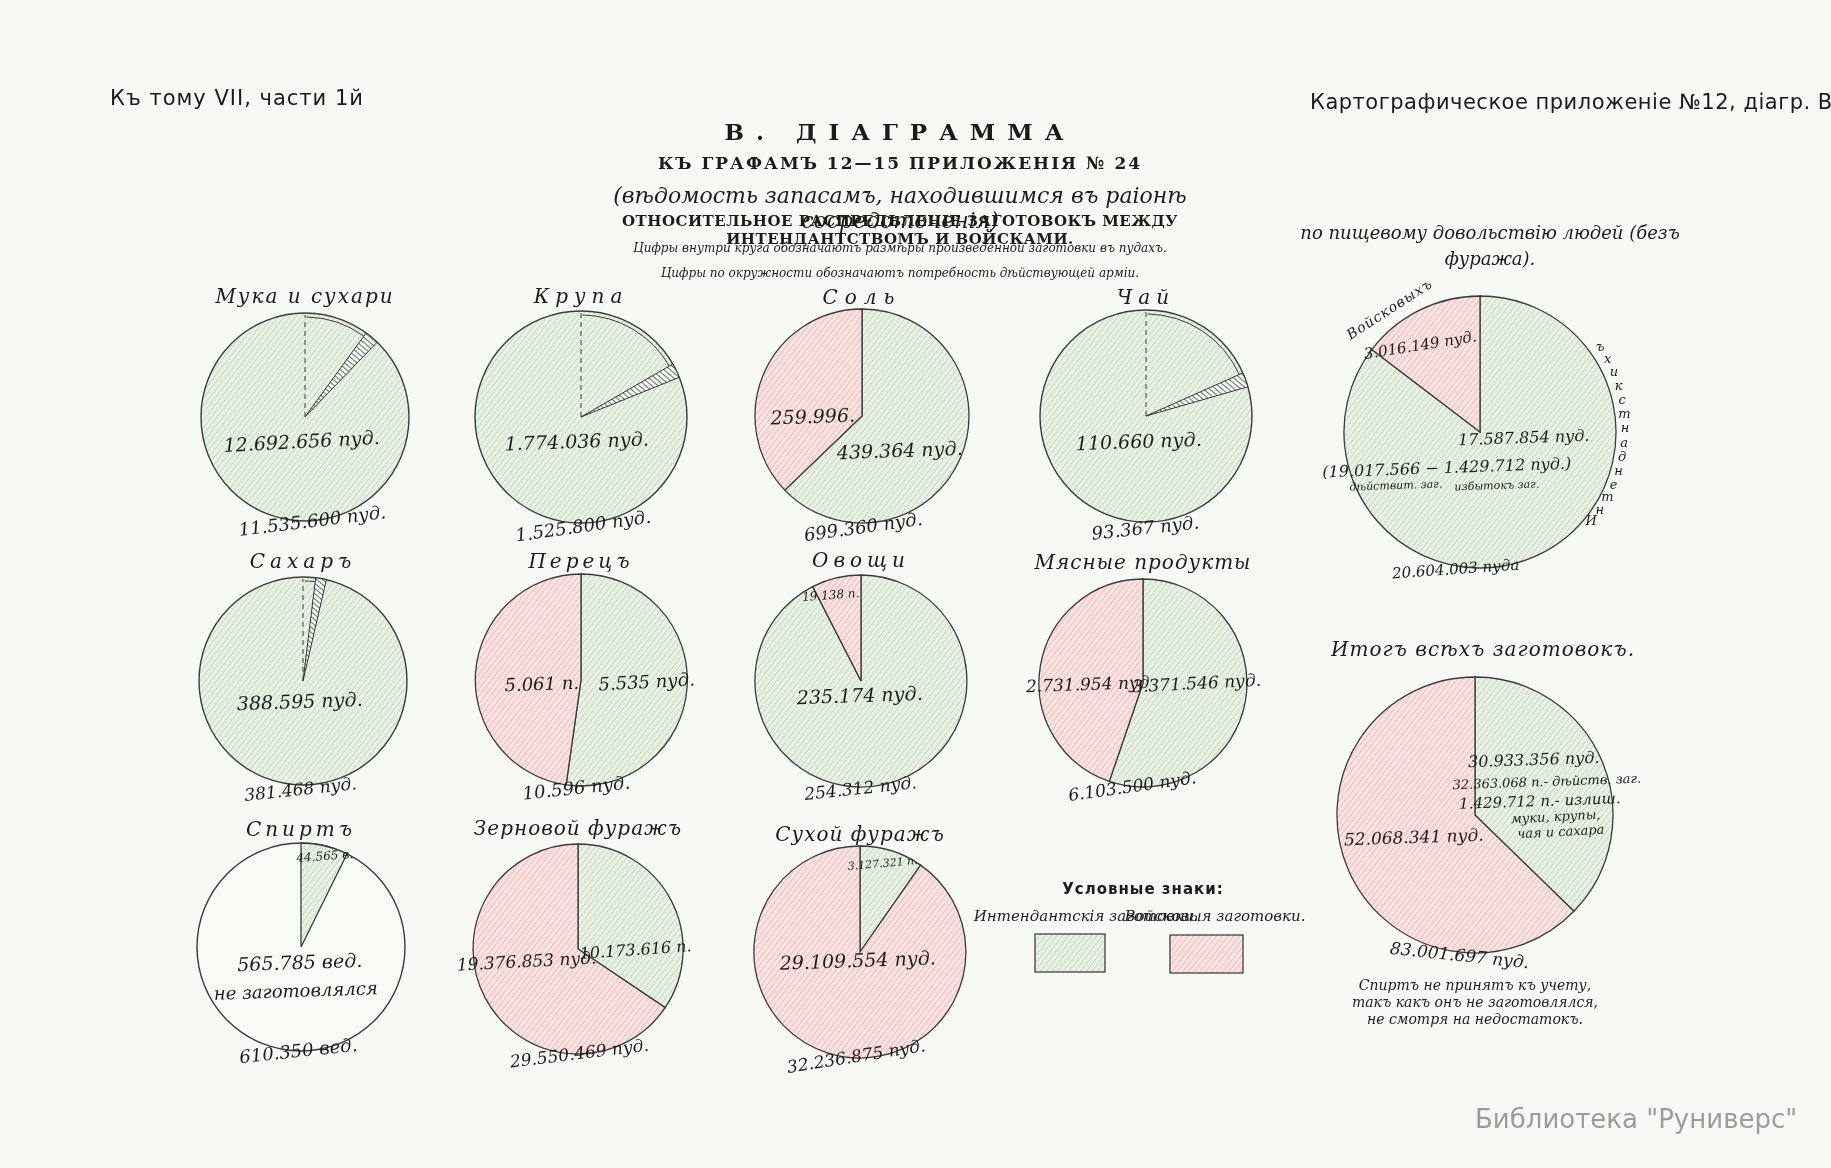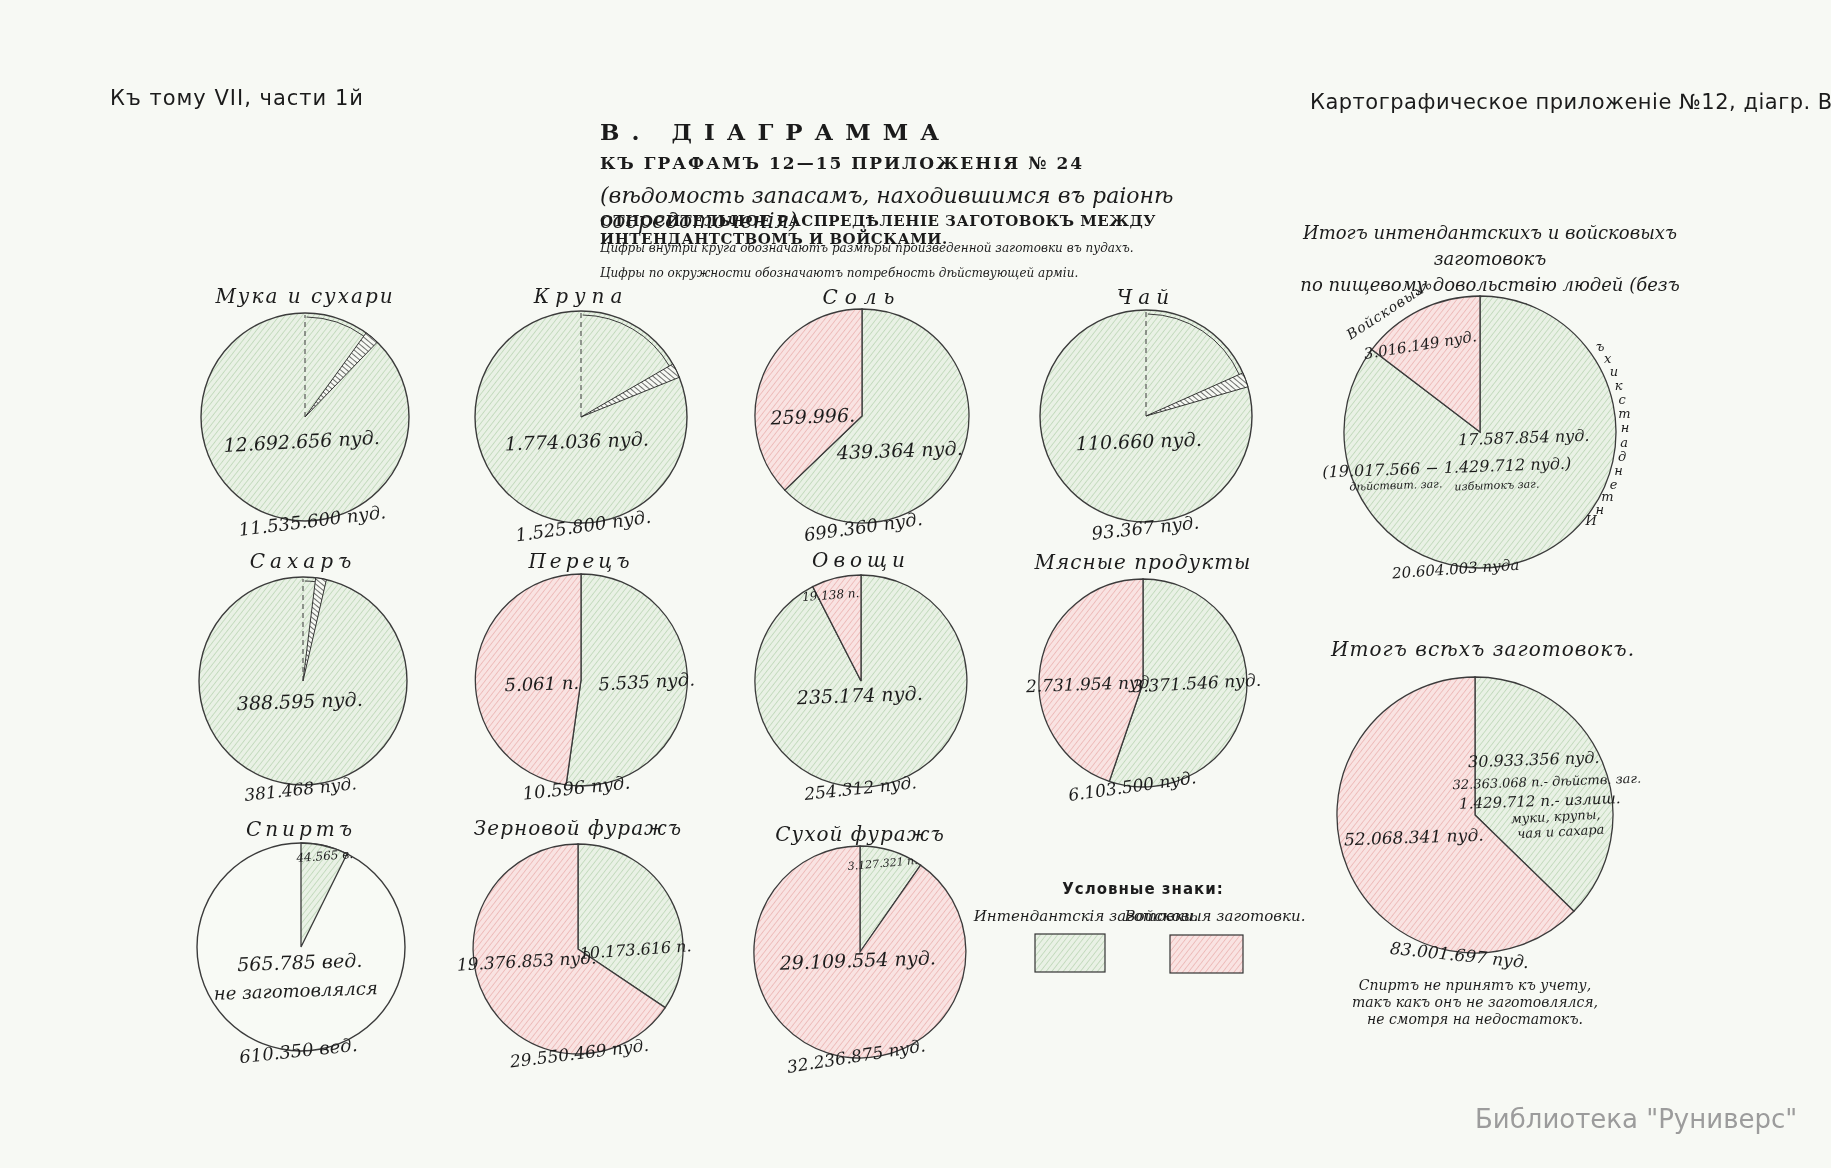--- a/index.html
+++ b/index.html
@@ -1,21 +1,21 @@
 <!DOCTYPE html>
 <html><head>
 <meta charset="utf-8">
 <style>
   html,body{margin:0;padding:0;background:#f7f9f4;}
   #page{position:relative;width:1831px;height:1168px;background:#f7f9f4;overflow:hidden;
         font-family:"DejaVu Serif",serif;color:#1b1b1b;text-decoration:underline;}
   .cap{position:absolute;white-space:nowrap;}
   #cap-left{left:110px;top:86px;font-size:21px;font-family:"DejaVu Sans",sans-serif;letter-spacing:1px;}
   #cap-right{left:1310px;top:90px;font-size:21px;font-family:"DejaVu Sans",sans-serif;letter-spacing:0.5px;}
-  .tblock{position:absolute;left:600px;width:600px;text-align:left;}
+  .tblock{position:absolute;left:600px;width:600px;text-align:center;}
   #t1{top:118px;font-size:23px;font-weight:bold;letter-spacing:12px;}
   #t2{top:153px;font-size:17px;font-weight:bold;letter-spacing:2px;}
   #t3{top:183px;font-size:22px;font-style:italic;}
   #t4{top:212px;font-size:15px;font-weight:bold;letter-spacing:0.5px;}
   #n1{top:241px;font-size:12px;font-style:italic;}
   #n2{top:266px;font-size:12px;font-style:italic;}
   #rt{position:absolute;left:1295px;width:390px;top:220px;text-align:center;
       font-size:18px;font-style:italic;line-height:1.45;white-space:normal;}
   #wm{left:1475px;top:1104px;font-size:26px;font-family:"DejaVu Sans",sans-serif;color:#9c9c9c;}
   svg#chart{position:absolute;left:0;top:0;}
@@ -31,21 +31,20 @@
   <div class="cap" id="cap-right">Картографическое приложеніе №12, діагр. В.</div>
 
   <div class="tblock" id="t1">В. ДІАГРАММА</div>
   <div class="tblock" id="t2">КЪ ГРАФАМЪ 12—15 ПРИЛОЖЕНІЯ №  24</div>
   <div class="tblock" id="t3">(вѣдомость запасамъ, находившимся въ раіонѣ сосредоточенія)</div>
   <div class="tblock" id="t4">ОТНОСИТЕЛЬНОЕ РАСПРЕДѢЛЕНІЕ ЗАГОТОВОКЪ МЕЖДУ ИНТЕНДАНТСТВОМЪ И ВОЙСКАМИ.</div>
   <div class="tblock" id="n1">Цифры внутри круга обозначаютъ размѣры произведенной заготовки въ пудахъ.</div>
   <div class="tblock" id="n2">Цифры по окружности обозначаютъ потребность дѣйствующей арміи.</div>
 
   <div id="rt">
-    <div>Итогъ интендантскихъ и войсковыхъ заготовокъ</div>
     <div>по пищевому довольствію людей (безъ фуража).</div>
   </div>
 
   <svg id="chart" width="1831" height="1168">
     <defs>
       <pattern id="hGreen" patternUnits="userSpaceOnUse" width="4.5" height="4.5" patternTransform="rotate(38)">
         <rect width="4.5" height="4.5" fill="#e9f1e5"></rect>
         <line x1="0" y1="0" x2="0" y2="4.5" stroke="#b4d2ae" stroke-width="1.3"></line>
       </pattern>
       <pattern id="hPink" patternUnits="userSpaceOnUse" width="4.5" height="4.5" patternTransform="rotate(38)">

